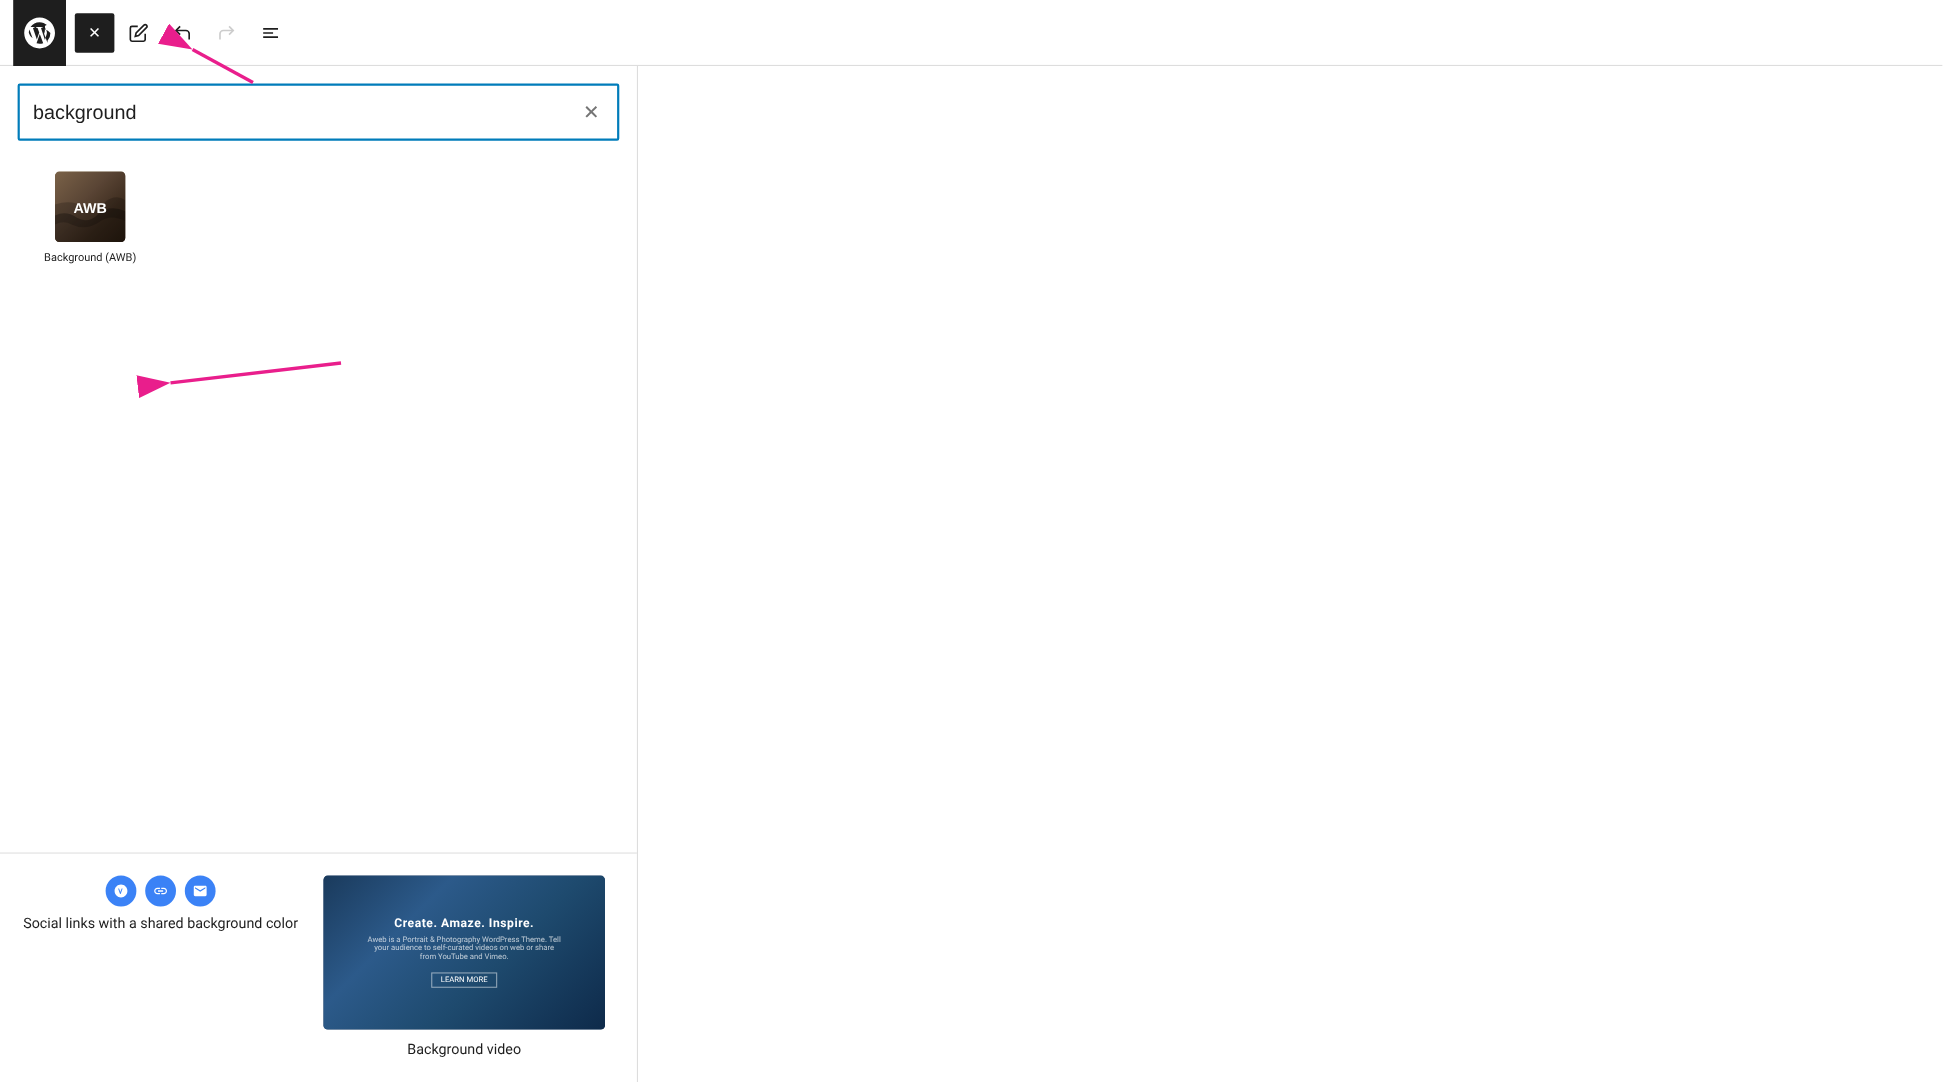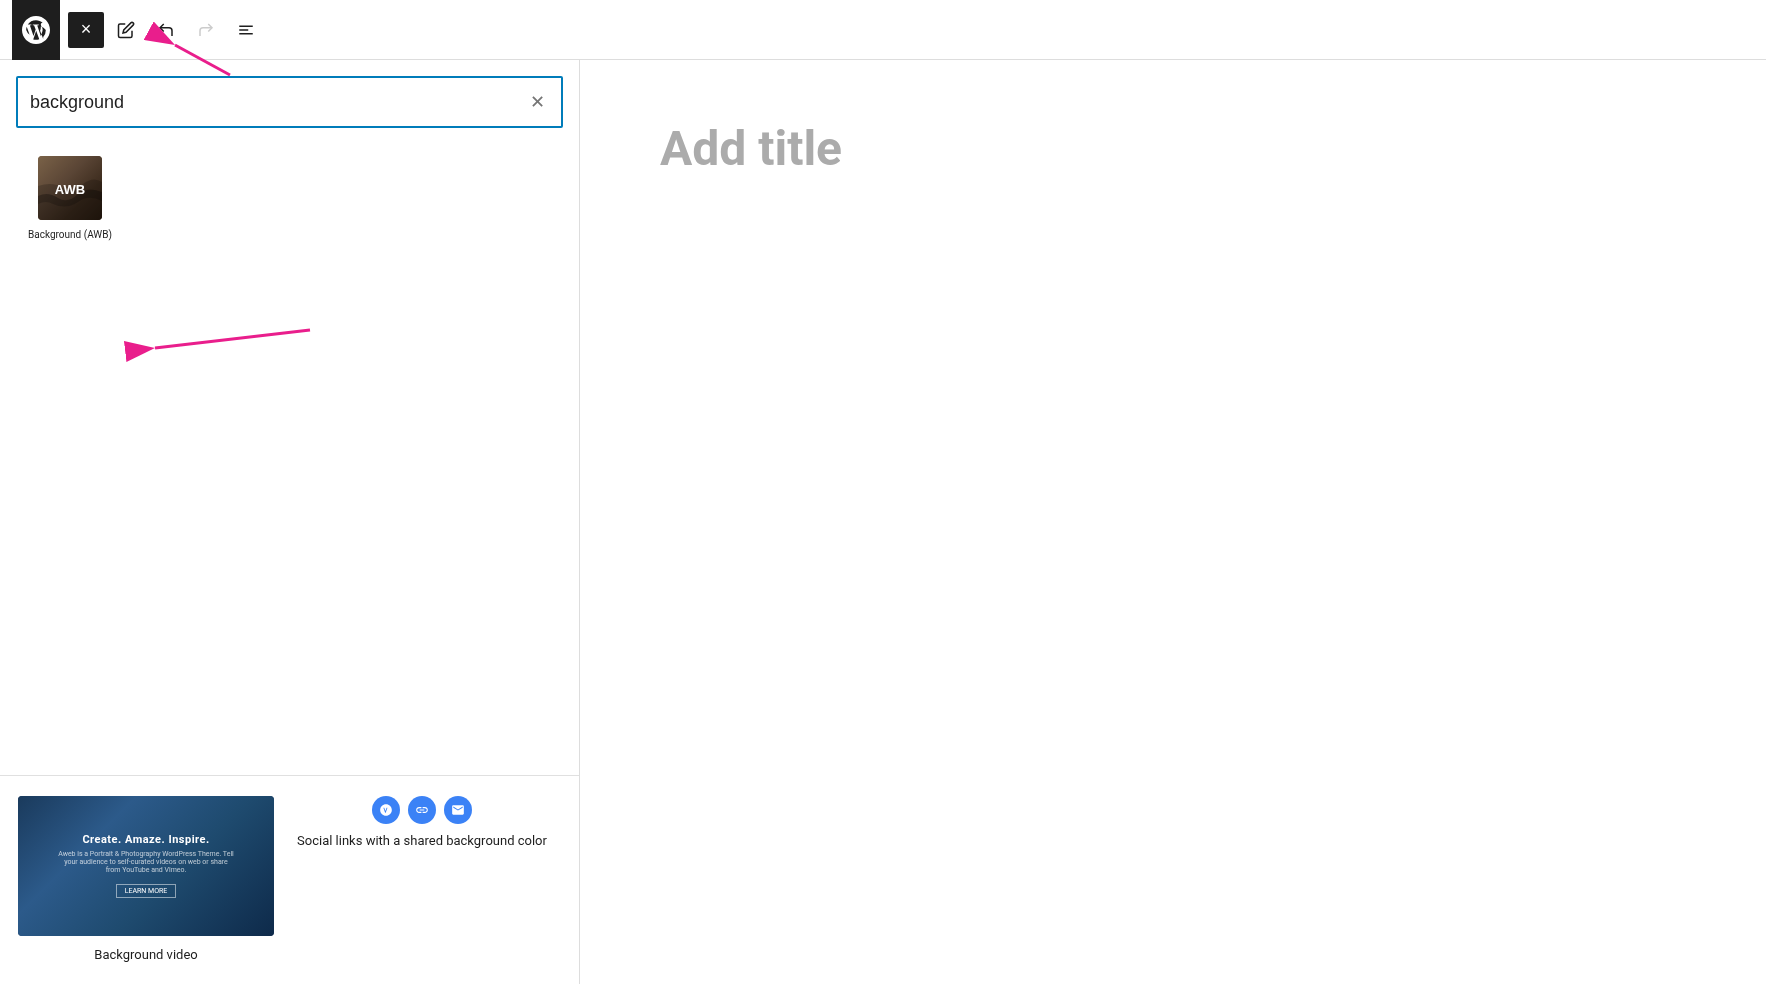--- a/index.html
+++ b/index.html
@@ -58,20 +58,21 @@
       color: #fff;
     }
 
     .toolbar-btn.disabled { color: #ccc; cursor: default; }
 
     
     .main-content {
       display: flex;
       flex: 1;
       overflow: hidden;
+      gap: 42px;
     }
 
     
     .left-panel {
       width: 580px;
       flex-shrink: 0;
       border-right: 1px solid #ddd;
       display: flex;
       flex-direction: column;
       background: #fff;
@@ -104,21 +105,21 @@
       background: none;
       border: none;
       cursor: pointer;
       font-size: 18px;
       color: #757575;
       padding: 4px;
     }
 
     
     .blocks-section {
-      padding: 20px 20px;
+      padding: 20px 32px;
       flex: 1;
       overflow-y: auto;
     }
 
     
     .block-item {
       display: flex;
       flex-direction: column;
       align-items: center;
       width: 100px;
@@ -362,31 +363,20 @@
           </svg>
         </div>
         <span class="block-label">Background (AWB)</span>
       </div>
     </div>
 
     <hr class="panel-divider">
 
     <div class="patterns-section">
       <div class="pattern-grid">
-
-        <div class="pattern-item">
-          <div class="pattern-preview">
-            <div class="pattern-preview-bg">
-              <span class="pattern-preview-title">Create. Amaze. Inspire.</span>
-              <span class="pattern-preview-sub">Aweb is a Portrait &amp; Photography WordPress Theme. Tell your audience to self-curated videos on web or share from YouTube and Vimeo.</span>
-              <div class="pattern-preview-btn">LEARN MORE</div>
-            </div>
-          </div>
-          <span class="pattern-label">Background video</span>
-        </div>
 
         <div class="pattern-item">
           <div class="pattern-icons">
             <div class="pattern-icon-circle">
               <svg width="14" height="14" viewBox="0 0 24 24" fill="white">
                 <path d="M12 2C6.48 2 2 6.48 2 12s4.48 10 10 10 10-4.48 10-10S17.52 2 12 2zm-1.5 14.5l-3-8.5h1.5l2 5.5 2-5.5h1.5l-3 8.5zm5-2.5c.83 0 1.5-.67 1.5-1.5S16.33 11 15.5 11s-1.5.67-1.5 1.5.67 1.5 1.5 1.5z"></path>
               </svg>
             </div>
             <div class="pattern-icon-circle">
               <svg width="14" height="14" viewBox="0 0 24 24" fill="white">
@@ -395,27 +385,37 @@
             </div>
             <div class="pattern-icon-circle">
               <svg width="14" height="14" viewBox="0 0 24 24" fill="white">
                 <path d="M20 4H4c-1.1 0-2 .9-2 2v12c0 1.1.9 2 2 2h16c1.1 0 2-.9 2-2V6c0-1.1-.9-2-2-2zm0 4l-8 5-8-5V6l8 5 8-5v2z"></path>
               </svg>
             </div>
           </div>
           <span class="pattern-label">Social links with a shared background color</span>
         </div>
 
+        <div class="pattern-item">
+          <div class="pattern-preview">
+            <div class="pattern-preview-bg">
+              <span class="pattern-preview-title">Create. Amaze. Inspire.</span>
+              <span class="pattern-preview-sub">Aweb is a Portrait &amp; Photography WordPress Theme. Tell your audience to self-curated videos on web or share from YouTube and Vimeo.</span>
+              <div class="pattern-preview-btn">LEARN MORE</div>
+            </div>
+          </div>
+          <span class="pattern-label">Background video</span>
+        </div>
+
       </div>
     </div>
 
   </div>
 
   <div class="right-panel">
-    <h1 class="editor-title">Add title</h1>
   </div>
 
 </div>
 
 <div class="overlay-container">
   <svg width="1766" height="984" viewBox="0 0 1766 984" xmlns="http://www.w3.org/2000/svg">
 
     <defs>
       <marker id="arrowhead1" markerWidth="10" markerHeight="7" refX="10" refY="3.5" orient="auto">
         <polygon points="0 0, 10 3.5, 0 7" fill="#e91e8c"></polygon>

